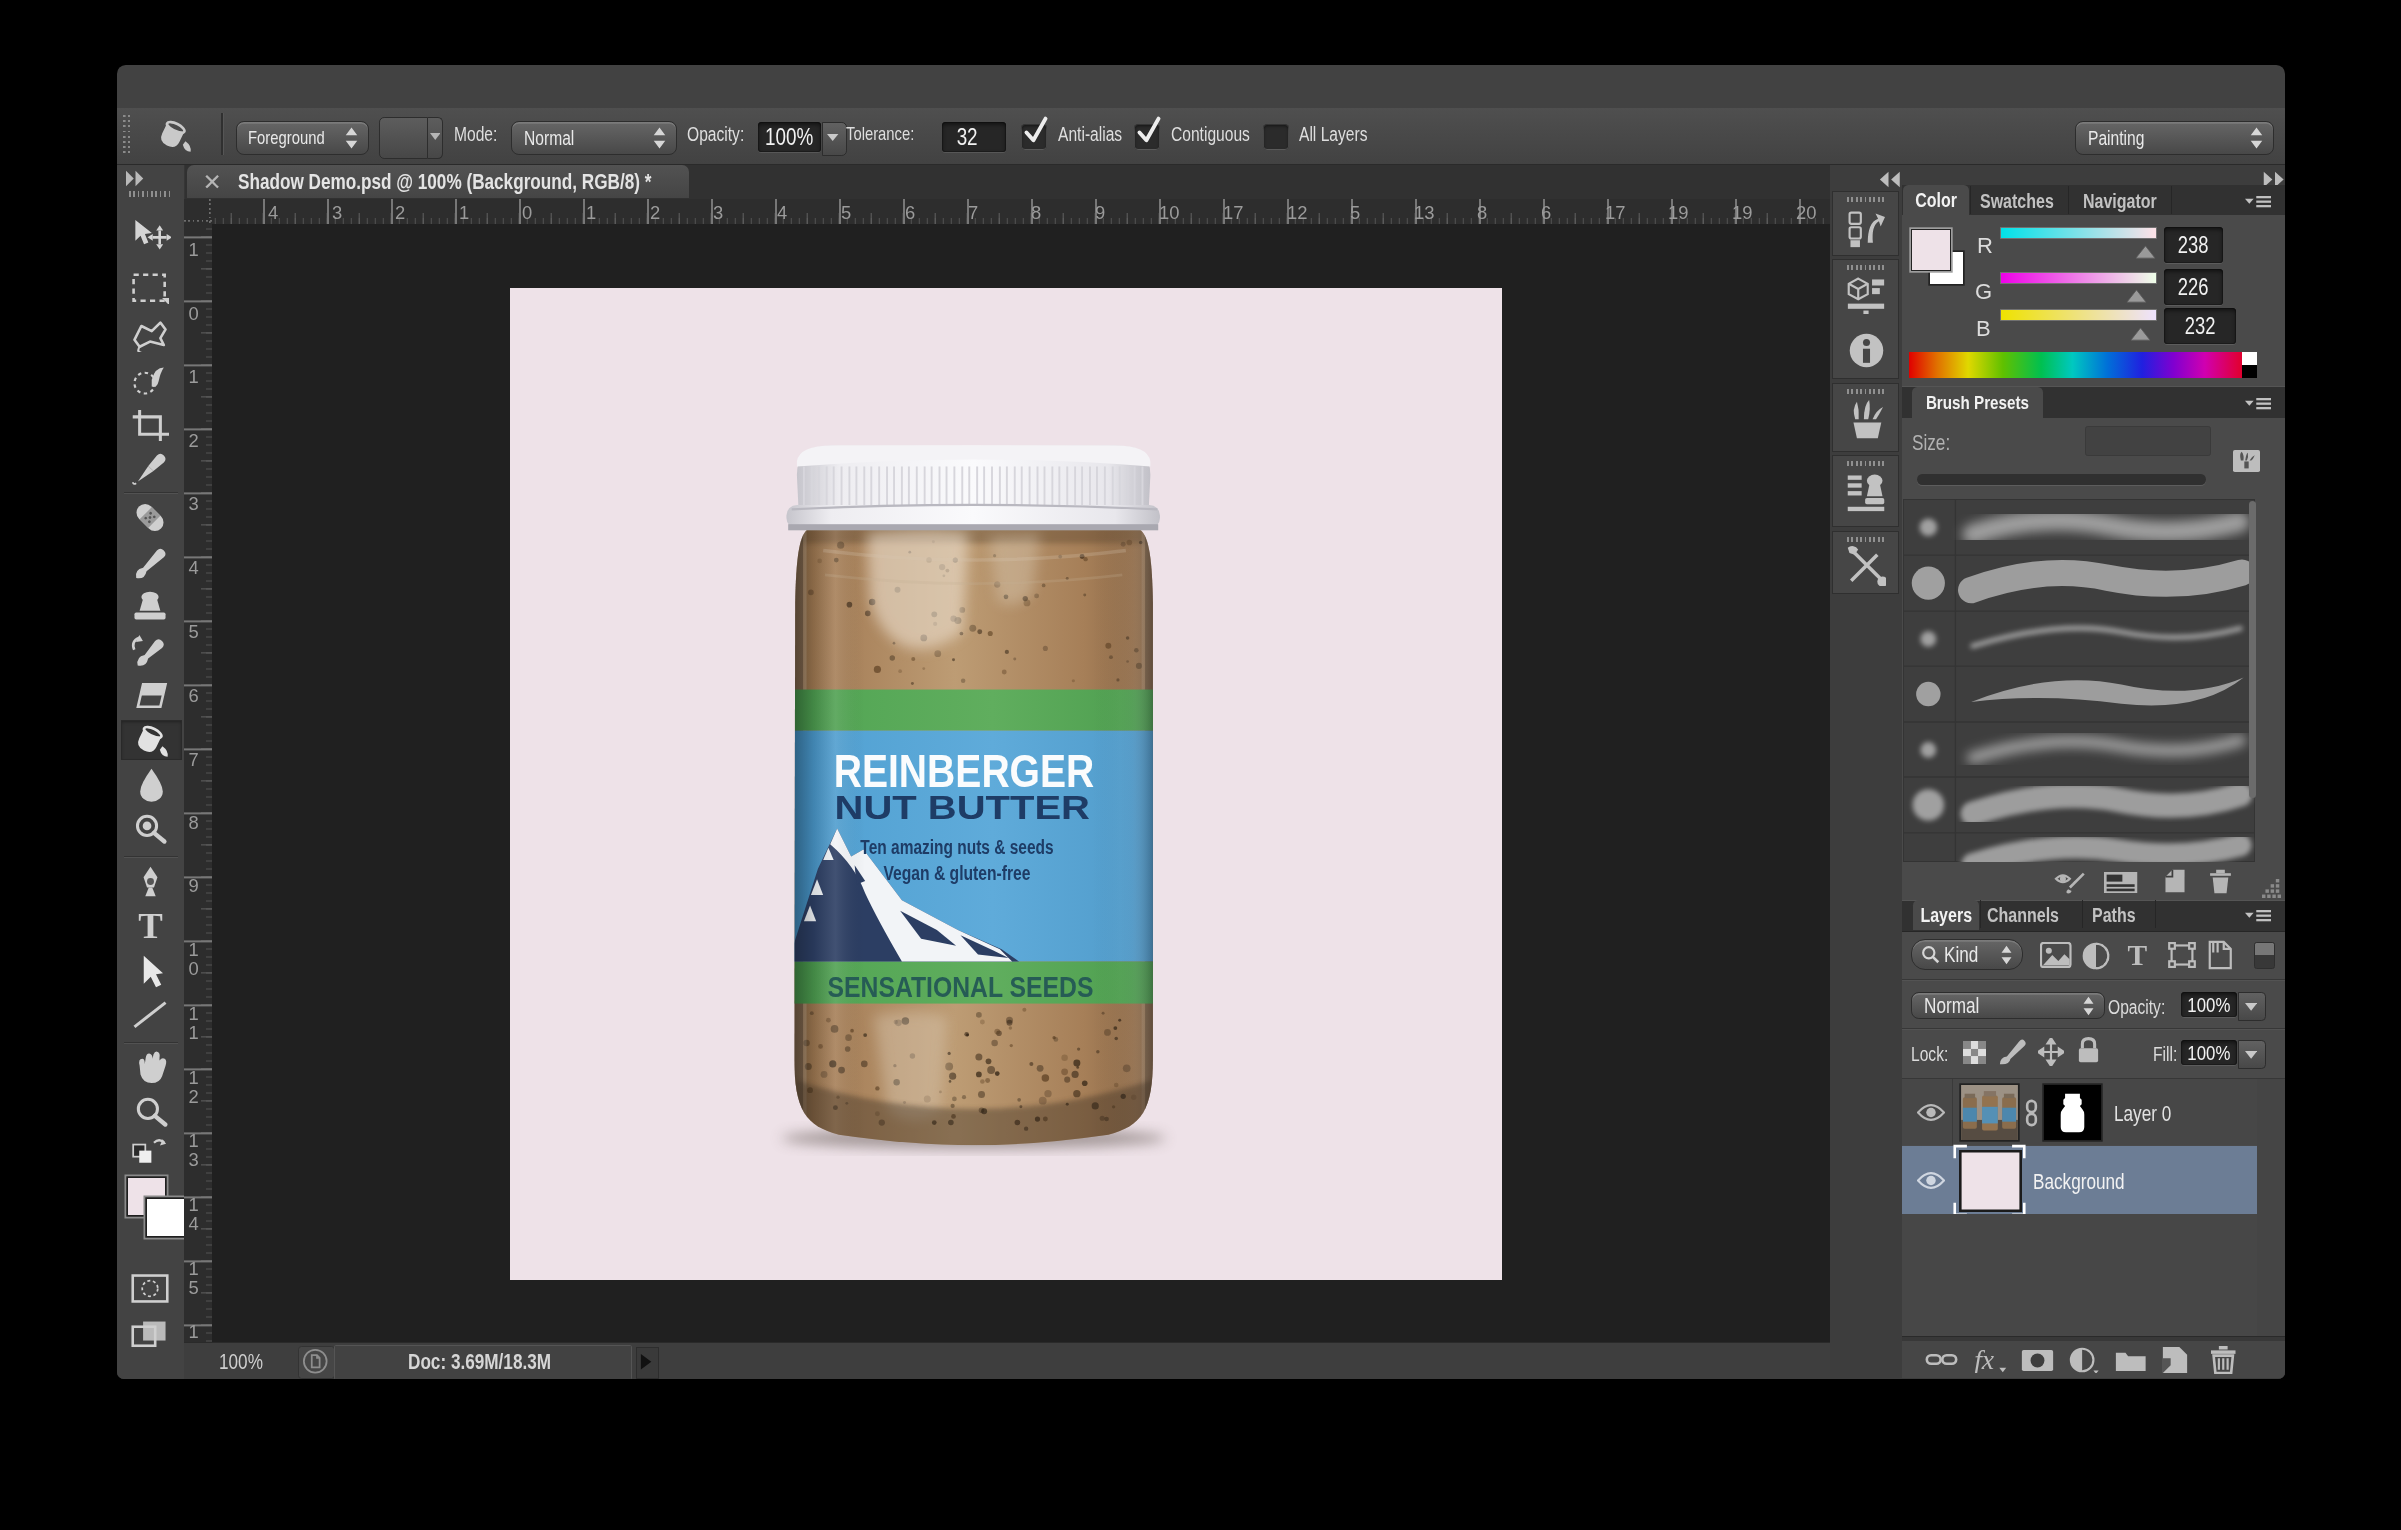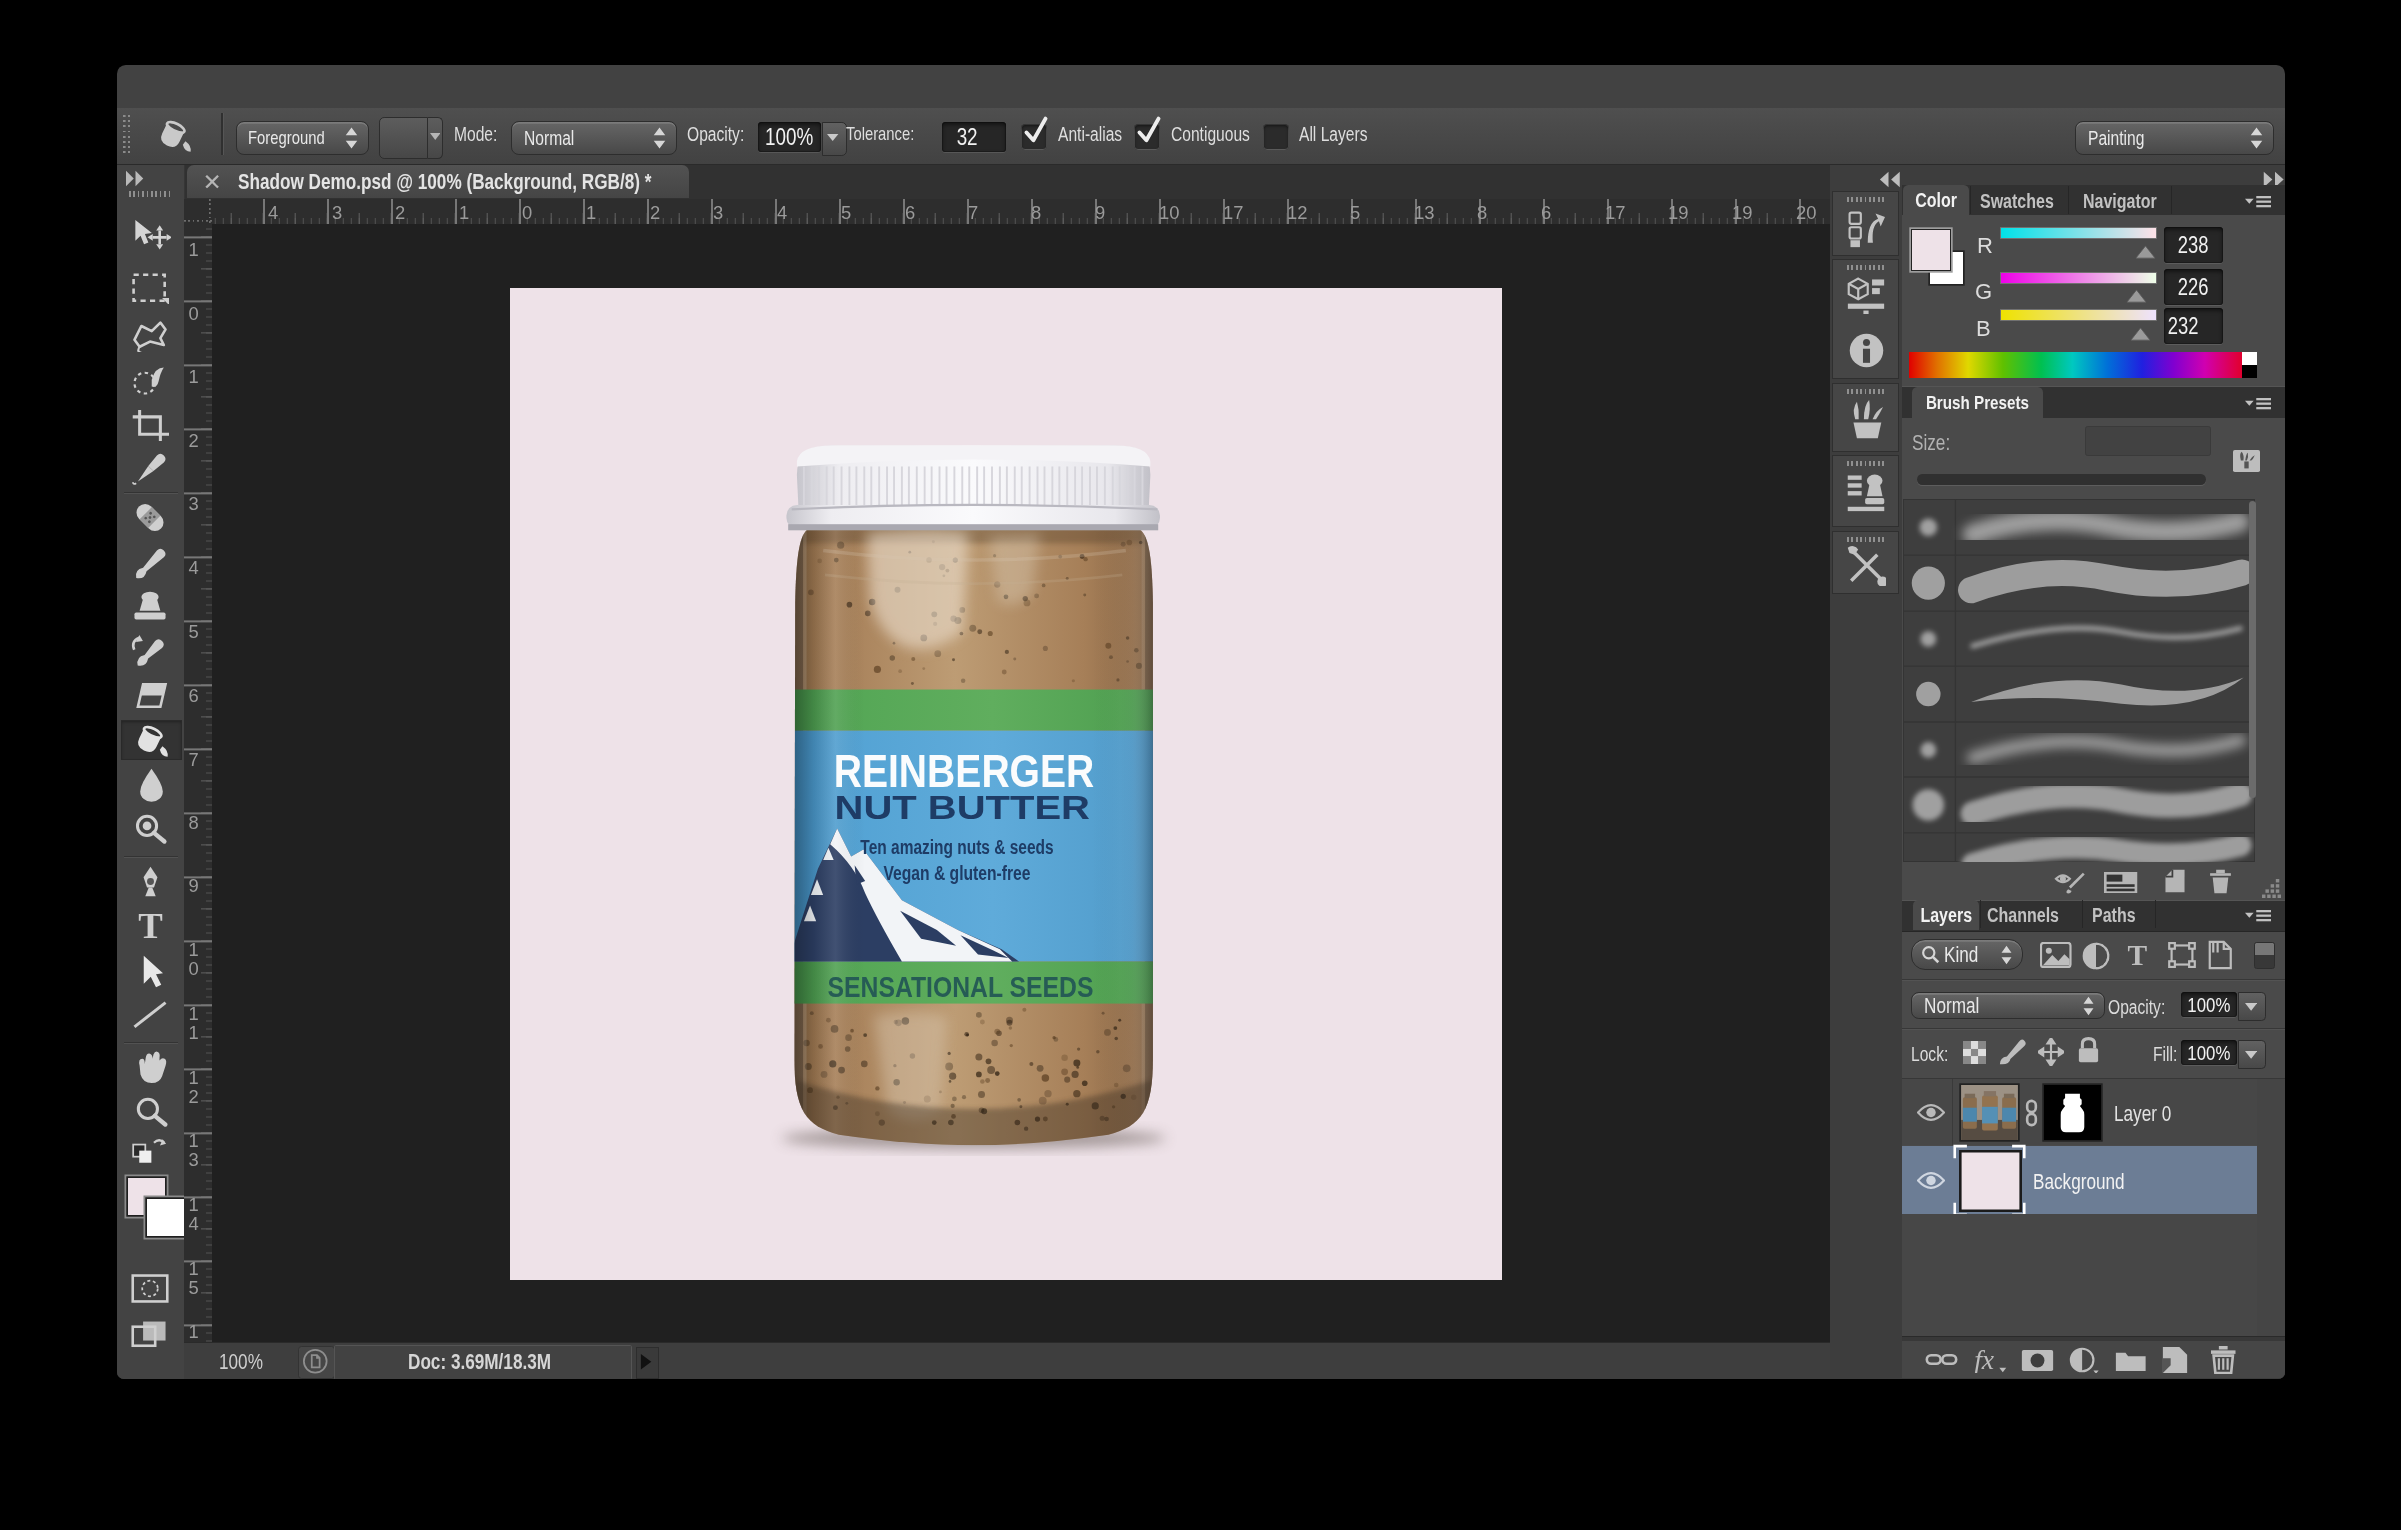--- a/index.html
+++ b/index.html
@@ -706,21 +706,21 @@
     <div class="abs" style="left:171px;top:108px;width:155px;height:9.6px;background:linear-gradient(90deg,#ee00e8,#eeffe8);box-shadow:0 0 0 0.9px #777"></div>
     <svg class="abs" style="left:296px;top:124px" width="21" height="14" viewBox="0 0 24 16">
         <path d="M12,1 L23,15 L1,15 Z" fill="#9a9a9a" stroke="#5a5a5a"></path>
       </svg>
     <div class="sk" style="left:334px;top:104px;width:59px;height:36px;text-align:center;line-height:36px;font-size:23px"><span class="cx">226</span></div>
     <span class="abs" style="left:146px;top:151px;color:#dcdcdc;font-size:22px">B</span>
     <div class="abs" style="left:171px;top:145px;width:155px;height:9.6px;background:linear-gradient(90deg,#eee200,#eee2ff);box-shadow:0 0 0 0.9px #777"></div>
     <svg class="abs" style="left:300px;top:162px" width="21" height="14" viewBox="0 0 24 16">
         <path d="M12,1 L23,15 L1,15 Z" fill="#9a9a9a" stroke="#5a5a5a"></path>
       </svg>
-    <div class="sk" style="left:334px;top:143px;width:59px;height:36px;text-align:left;line-height:36px;font-size:23px"><span class="cx">232</span></div>
+    <div class="sk" style="left:334px;top:143px;width:72px;height:36px;text-align:center;line-height:36px;font-size:23px"><span class="cx">232</span></div>
     <div class="abs" style="left:79px;top:187px;width:348px;height:26px;background:linear-gradient(90deg,#e00000 0%,#e07000 8%,#e0d800 17%,#60c000 27%,#00c050 38%,#00c8c0 47%,#0070d8 57%,#2020e0 67%,#8000d0 76%,#d000b0 85%,#e00040 94%,#e00000 100%)"></div>
     <div class="abs" style="left:412px;top:187px;width:15px;height:13px;background:#fff"></div>
     <div class="abs" style="left:412px;top:200px;width:15px;height:13px;background:#000"></div>
     <div class="panel-tabbar" style="left:72px;top:221px;width:383px;height:31.5px;border-top:0.9px solid #555"></div>
     <div class="abs" style="left:82px;top:222px;width:131px;height:31px;background:#4a4a4a;border-radius:5.2px 5.2px 0 0;color:#f2f2f2;font-weight:700;font-size:19px;text-align:center;line-height:32px;white-space:nowrap"><span class="cx">Brush Presets</span></div>
     <svg class="abs" style="left:415px;top:233px" width="26" height="12.2" viewBox="0 0 30 14">
         <path d="M0,3 L10,3 L5,9 Z" fill="#c2c2c2"></path>
         <g fill="#c2c2c2">
           <rect x="13" y="0" width="17" height="2.6"></rect>
           <rect x="13" y="5.2" width="17" height="2.6"></rect>

